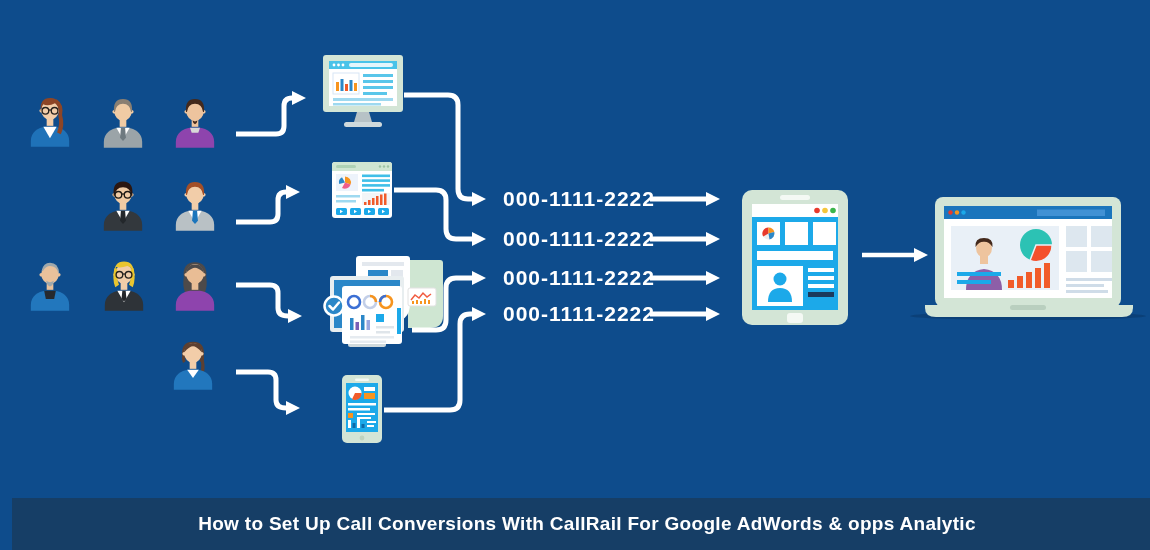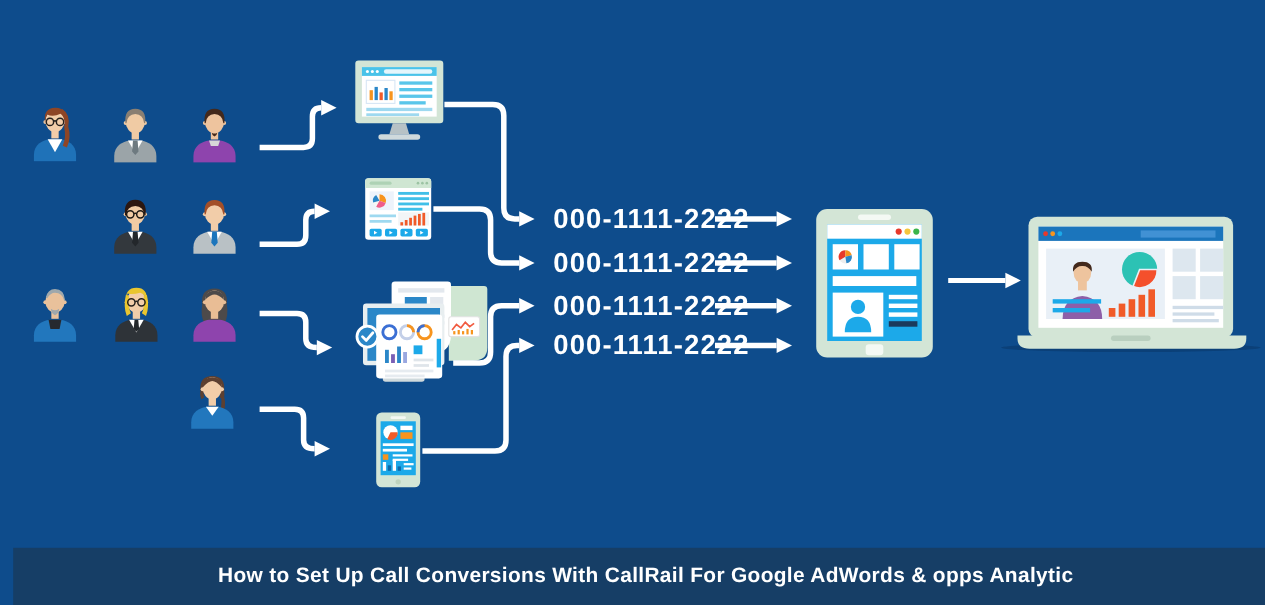--- a/index.html
+++ b/index.html
@@ -1,19 +1,19 @@
 <!DOCTYPE html>
 <html style="--bg: #0e4c8c; --footer_bg: #163e66; --text: #ffffff; --arrow: #ffffff; --bezel: #d3e5d6; --mint: #cfe6d2; --screen_cyan: #1ca9e9; --header_cyan: #49c3e9; --topbar_blue: #1b75bc; --mid_blue: #2b87c8; --orange: #f15b29; --amber: #f7941e; --teal: #2cc2b4; --red_dot: #e8392b; --yellow_dot: #f5c63c; --green_dot: #3bb54a; --dark_navy: #1b3a5c;"><head>
 <meta charset="utf-8">
 <style>
   html,body{margin:0;padding:0;}
   .stage{position:relative;width:1150px;height:550px;background:var(--bg,#0e4c8c);overflow:hidden;
          font-family:"Liberation Sans", sans-serif;}
   .diagram{position:absolute;left:0;top:0;}
-  .num{position:absolute;color:var(--text,#fff);font-weight:700;font-size:25px;letter-spacing:1px;
+  .num{position:absolute;color:var(--text,#fff);font-weight:700;font-size:21px;letter-spacing:1px;
        line-height:24px;white-space:nowrap;}
   .num.r1{left:503px;top:187px;}
   .num.r2{left:503px;top:227px;}
   .num.r3{left:503px;top:266px;}
   .num.r4{left:503px;top:302px;}
   .footer{position:absolute;left:0;top:498px;width:1150px;height:52px;background:var(--footer_bg,#163e66);
           display:flex;align-items:center;justify-content:center;margin-left:12px;}
   .footer .title{color:var(--text,#fff);font-size:19px;font-weight:700;letter-spacing:.3px;}
 </style>
 </head>

